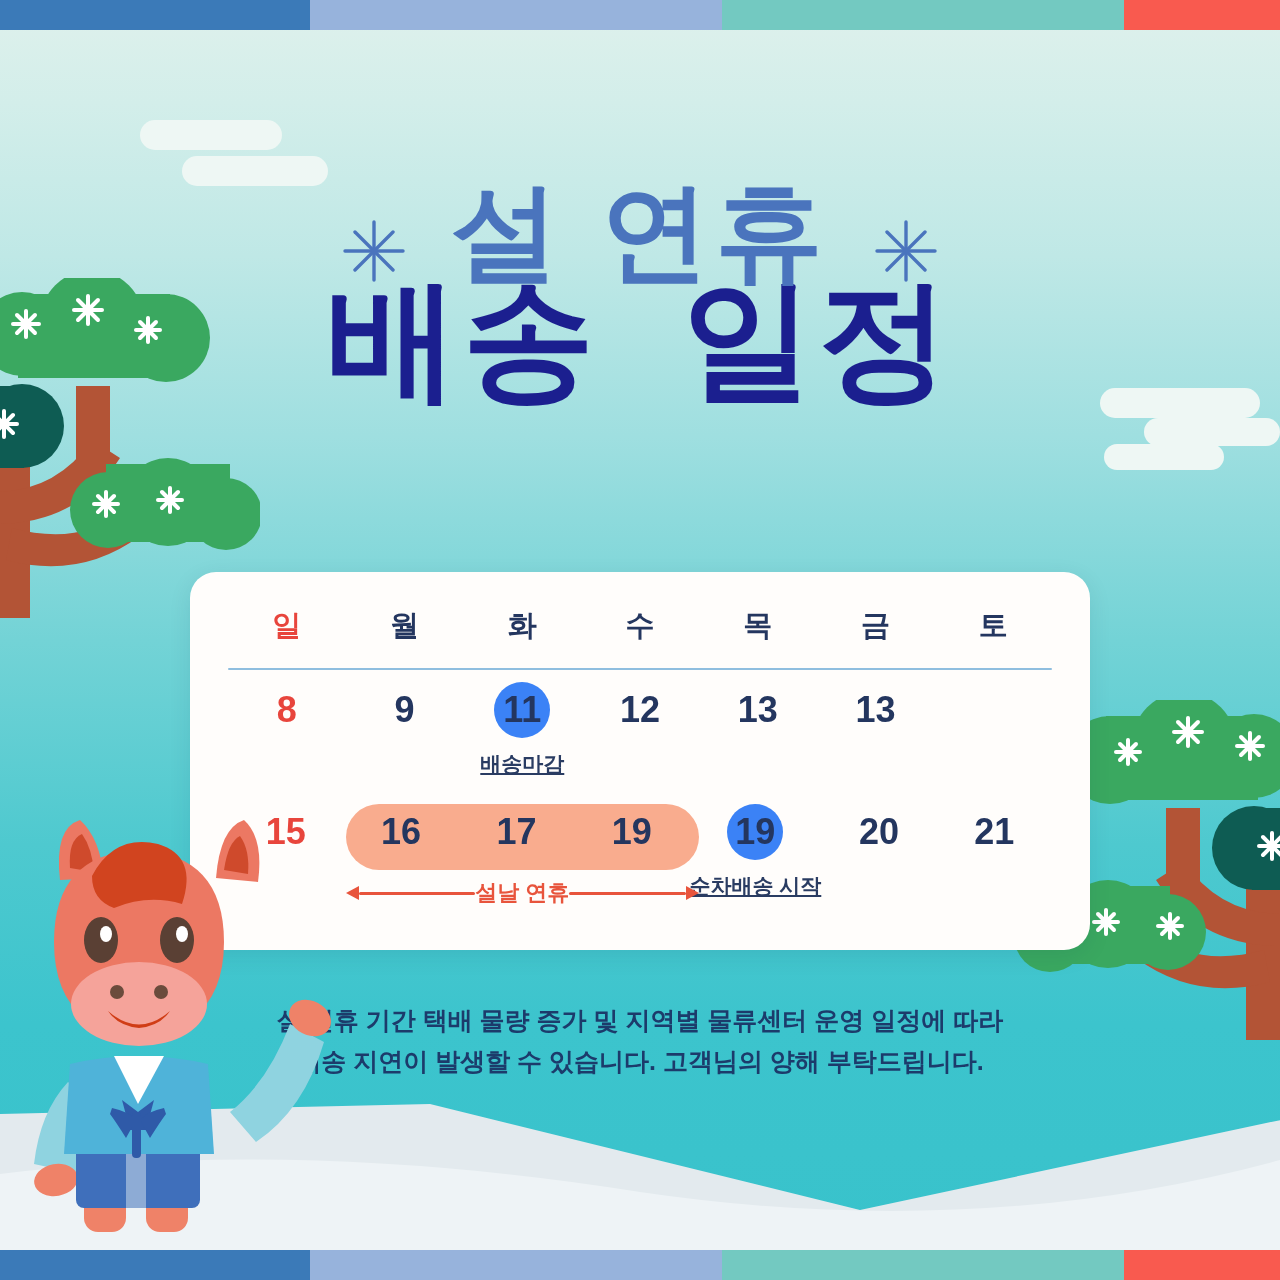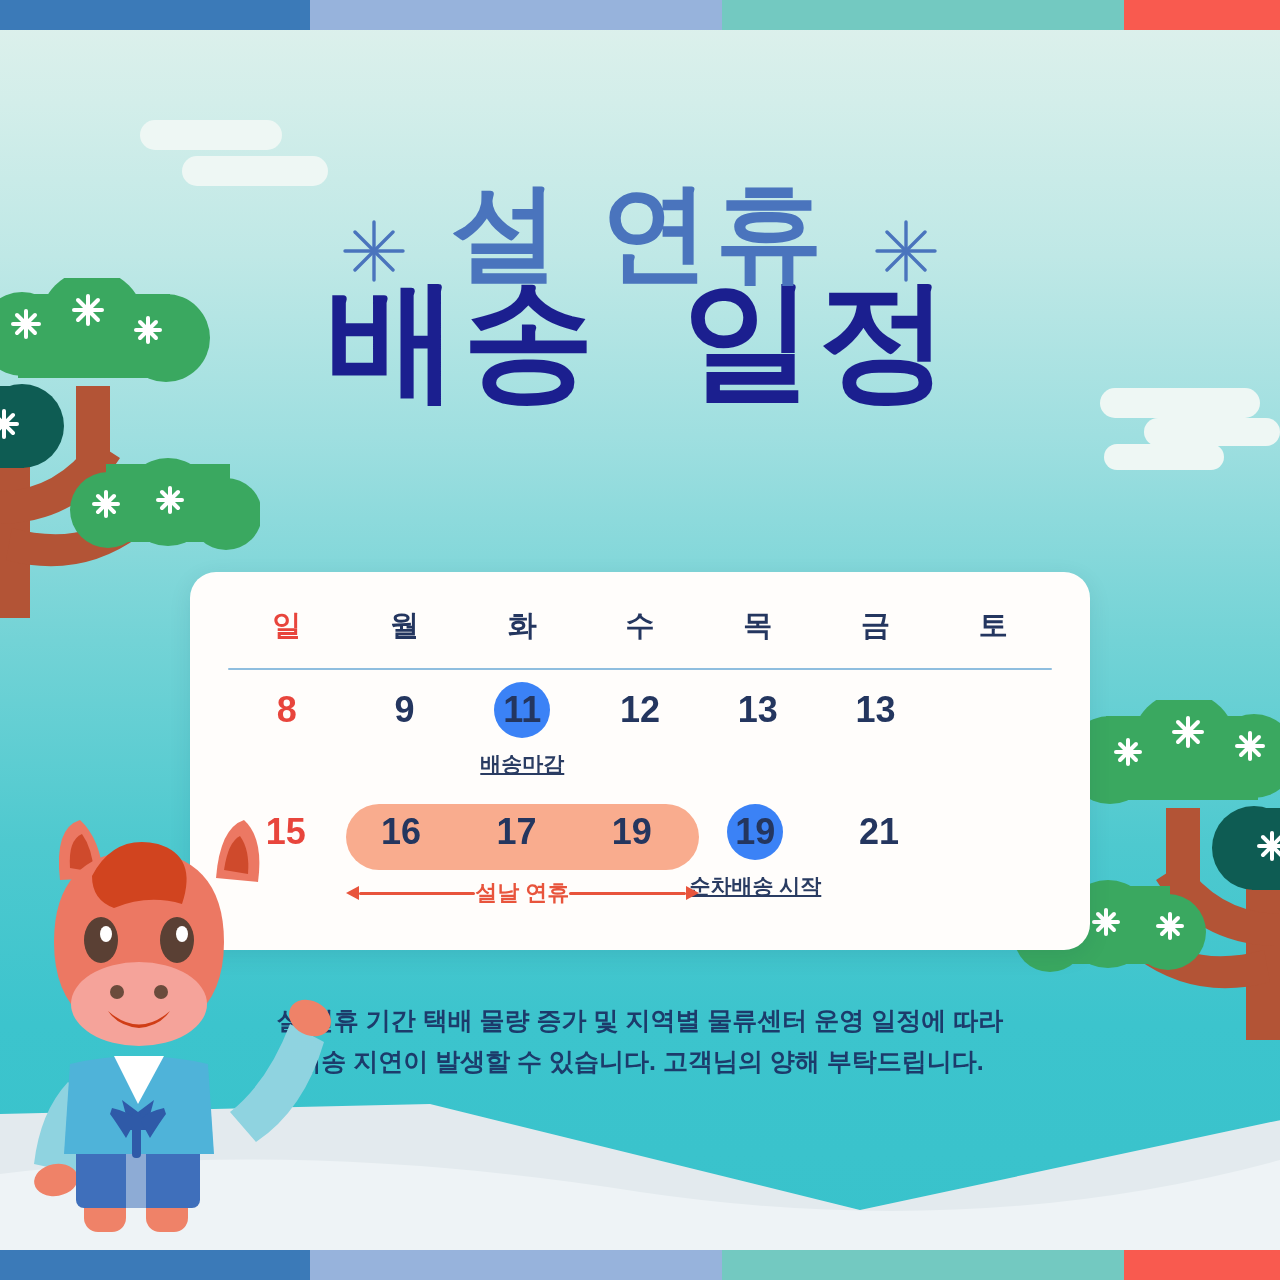--- a/index.html
+++ b/index.html
@@ -371,20 +371,23 @@
             <div class="num">17</div>
           </div>
           <div class="cell">
             <div class="num">19</div>
           </div>
           <div class="cell">
             <div class="num circled">19</div>
             <div class="note below">순차배송 시작</div>
           </div>
           <div class="cell">
+            <div class="num">20</div>
+          </div>
+          <div class="cell">
             <div class="num">21</div>
           </div>
         </div>
         <div class="holiday-arrow">
           <span class="ha-head l"></span>
           <span class="ha-line"></span>
           <span class="ha-label">설날 연휴</span>
           <span class="ha-line"></span>
           <span class="ha-head r"></span>
         </div>

